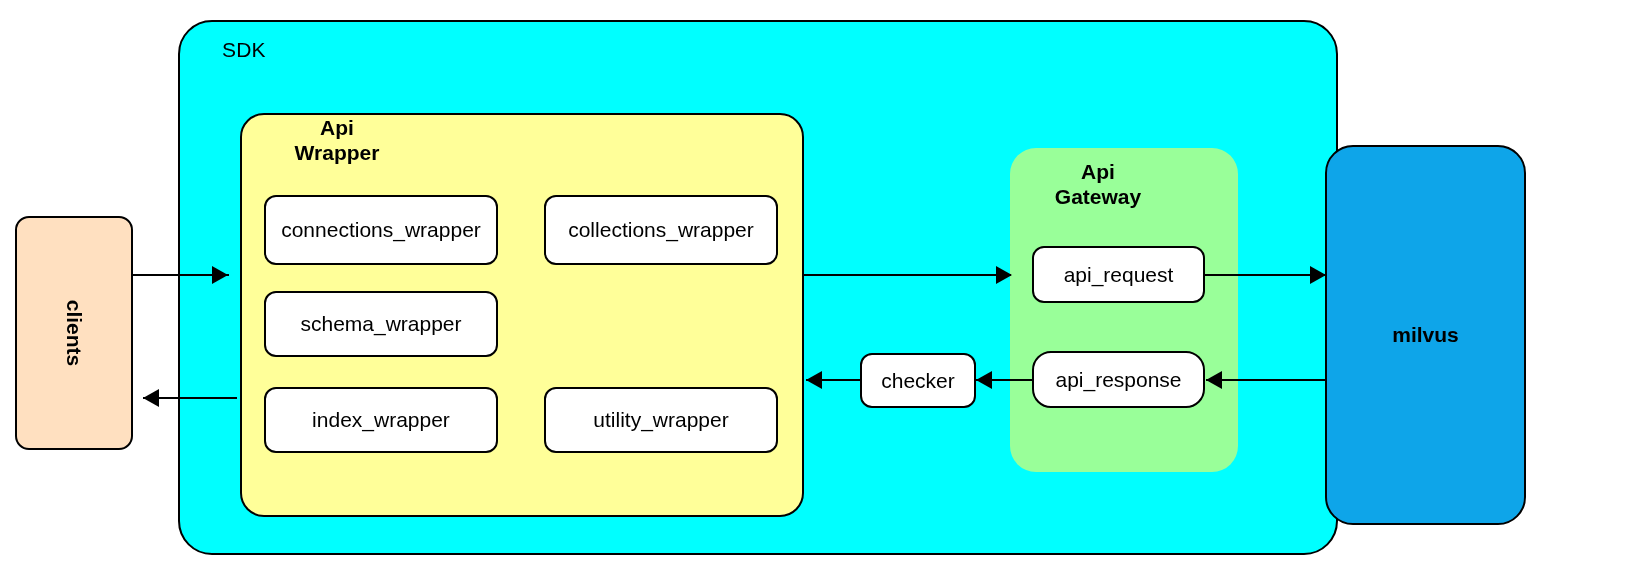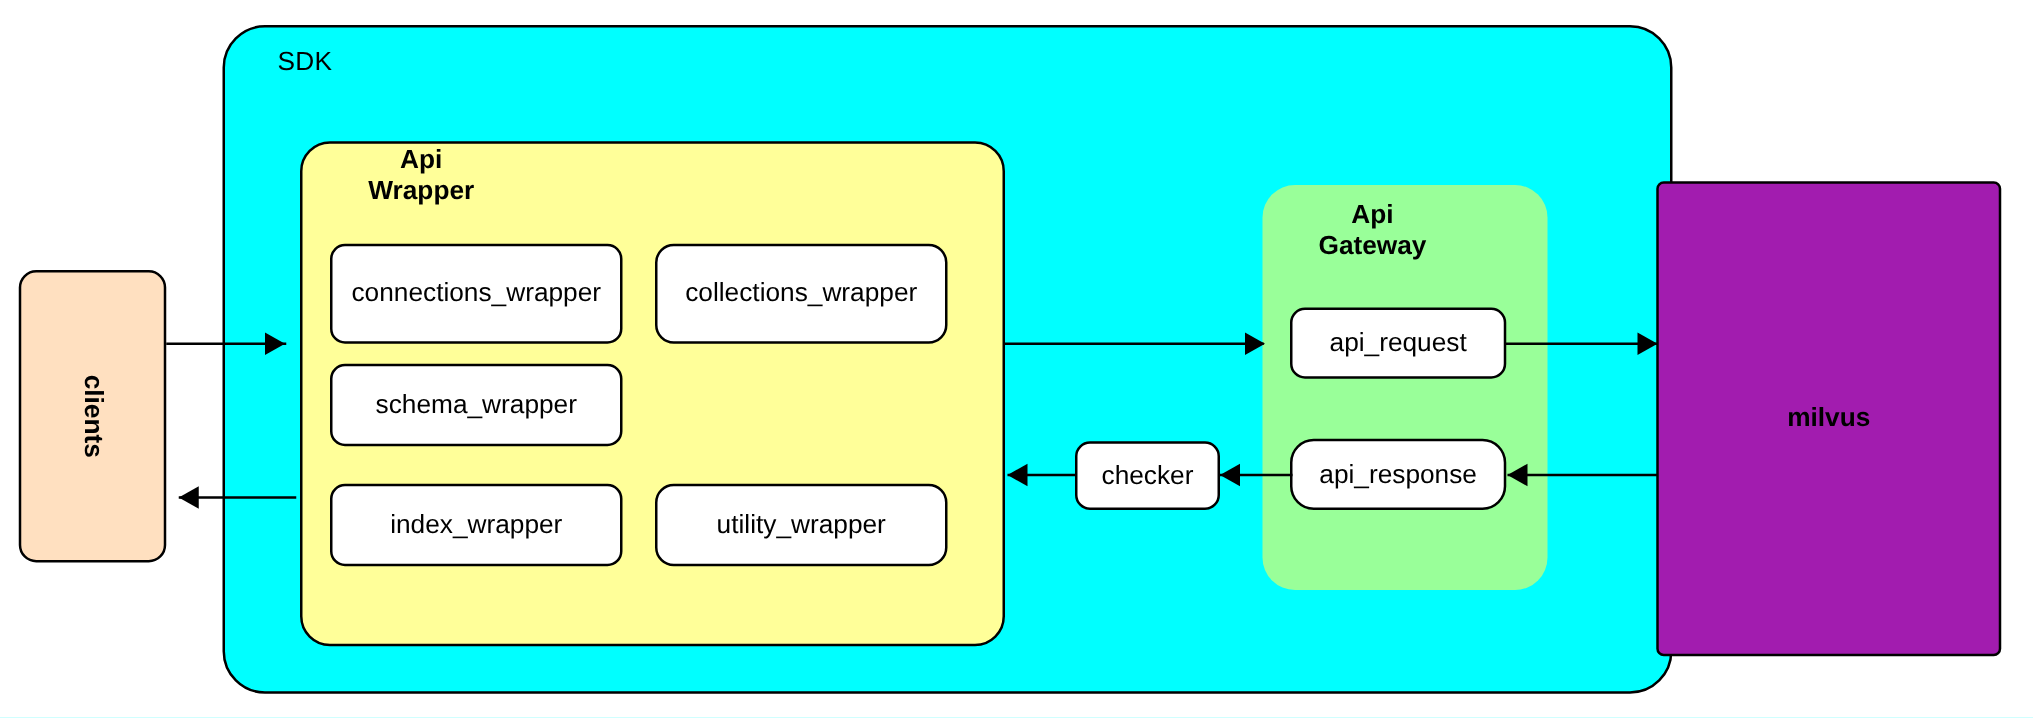--- a/index.html
+++ b/index.html
@@ -99,22 +99,22 @@
     background: #ffffff;
     border: 2px solid #000000;
     border-radius: 12px;
     font-size: 21px;
     font-weight: normal;
     white-space: nowrap;
   }
 
   
   .w-col-a { left: 264px; width: 234px; }
-  .w-col-b { left: 524px; width: 234px; border-radius: 15px; }
-  .w-row-1 { top: 195px; height: 80px; justify-content: center; }
+  .w-col-b { left: 544px; width: 234px; }
+  .w-row-1 { top: 195px; height: 70px; justify-content: center; }
   .w-row-2 { top: 291px; height: 66px; }
   .w-row-3 { top: 387px; height: 66px; }
 
   
   .gw-node { left: 1032px; width: 173px; height: 57px; }
   .gw-req  { top: 246px; }
   .gw-res  { top: 351px; border-radius: 19px; }
 
   
   .checker-box {
@@ -138,25 +138,25 @@
     font-size: 21px;
     font-weight: bold;
     transform: rotate(90deg);
     white-space: nowrap;
   }
 
   
   .milvus-box {
     left: 1325px;
     top: 145px;
-    width: 276px;
+    width: 201px;
     height: 380px;
-    background: #a21caf;
-    border: 2px solid #000000;
-    border-radius: 6px;
+    background: #0ea5e9;
+    border: 2px solid #000000;
+    border-radius: 28px;
     font-size: 21px;
     font-weight: bold;
   }
 
   
   .conn {
     position: absolute;
     background: #000000;
     height: 2px;
   }

